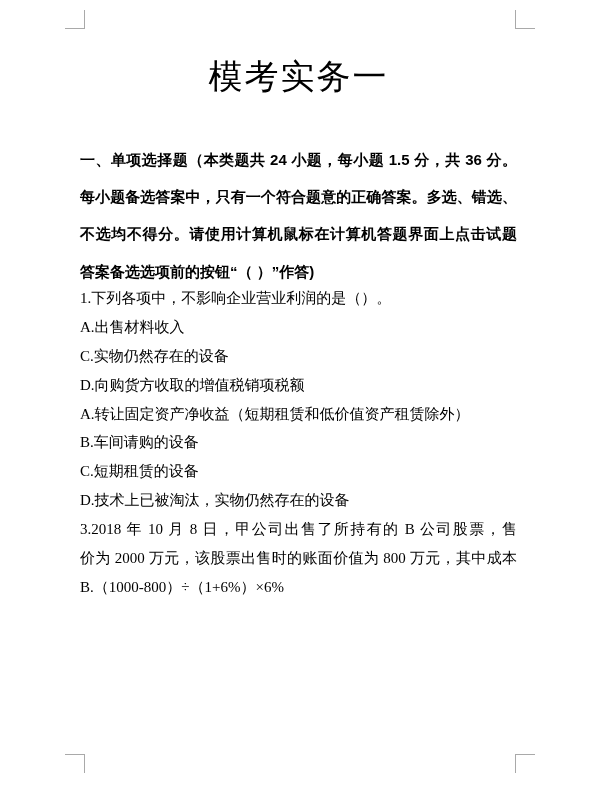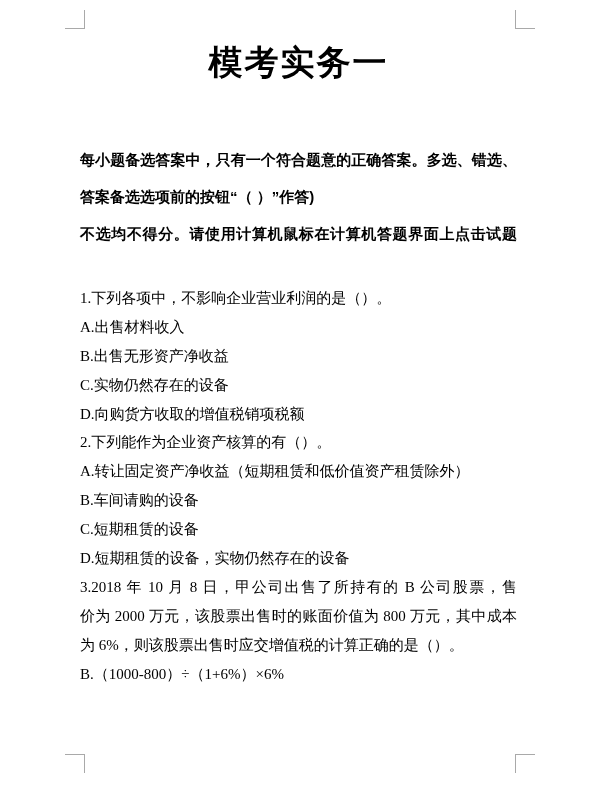--- a/index.html
+++ b/index.html
@@ -23,25 +23,25 @@
     border: 0 solid #a9a9a9;
   }
   .crop.tl { left: 65px;  top: 10px;  border-right-width: 1px; border-bottom-width: 1px; }
   .crop.tr { left: 515px; top: 10px;  border-left-width: 1px;  border-bottom-width: 1px; }
   .crop.bl { left: 65px;  top: 754px; border-right-width: 1px; border-top-width: 1px; }
   .crop.br { left: 515px; top: 754px; border-left-width: 1px;  border-top-width: 1px; }
 
   .title {
     position: absolute;
     left: 80px;
-    top: 40px;
+    top: 54px;
     width: 437px;
     text-align: center;
     font-family: "Liberation Sans", "DejaVu Sans", sans-serif;
-    font-weight: 700;
+    font-weight: 400;
     font-size: 34px;
     line-height: 44px;
     letter-spacing: 2px;
   }
   .intro {
     position: absolute;
     left: 80px;
     top: 141px;
     width: 437px;
     font-family: "Liberation Sans", "DejaVu Sans", sans-serif;
@@ -76,45 +76,43 @@
 <div class="page">
 
   <div class="crop tl"></div>
   <div class="crop tr"></div>
   <div class="crop bl"></div>
   <div class="crop br"></div>
 
   <div class="title">模考实务一</div>
 
   <div class="intro">
+    <div class="line just">一、单项选择题（本类题共 24 小题，每小题 1.5 分，共 36 分。</div>
     <div class="line just">每小题备选答案中，只有一个符合题意的正确答案。多选、错选、</div>
+    <div class="line just">不选均不得分。请使用计算机鼠标在计算机答题界面上点击试题</div>
     <div class="line">答案备选选项前的按钮“（ ）”作答)</div>
-    <div class="line just">不选均不得分。请使用计算机鼠标在计算机答题界面上点击试题</div>
   </div>
 
   <div class="bodytext">
 
     <div>
       <div class="line">1.下列各项中，不影响企业营业利润的是（）。</div>
       <div class="line">A.出售材料收入</div>
-      <div class="line">B.出售无形资产净收益</div>
       <div class="line">C.实物仍然存在的设备</div>
       <div class="line">D.向购货方收取的增值税销项税额</div>
     </div>
 
     <div>
-      <div class="line">2.下列能作为企业资产核算的有（）。</div>
       <div class="line">A.转让固定资产净收益（短期租赁和低价值资产租赁除外）</div>
       <div class="line">B.车间请购的设备</div>
       <div class="line">C.短期租赁的设备</div>
-      <div class="line">D.短期租赁的设备，实物仍然存在的设备</div>
+      <div class="line">D.技术上已被淘汰，实物仍然存在的设备</div>
     </div>
 
     <div>
       <div class="line just">3.2018 年 10 月 8 日，甲公司出售了所持有的 B 公司股票，售</div>
       <div class="line just">价为 2000 万元，该股票出售时的账面价值为 800 万元，其中成本</div>
-      <div class="line">为 6%，则该股票出售时应交增值税的计算正确的是（）。</div>
       <div class="line">B.（1000-800）÷（1+6%）×6%</div>
     </div>
 
   </div>
 
 </div>
 
 </body></html>

